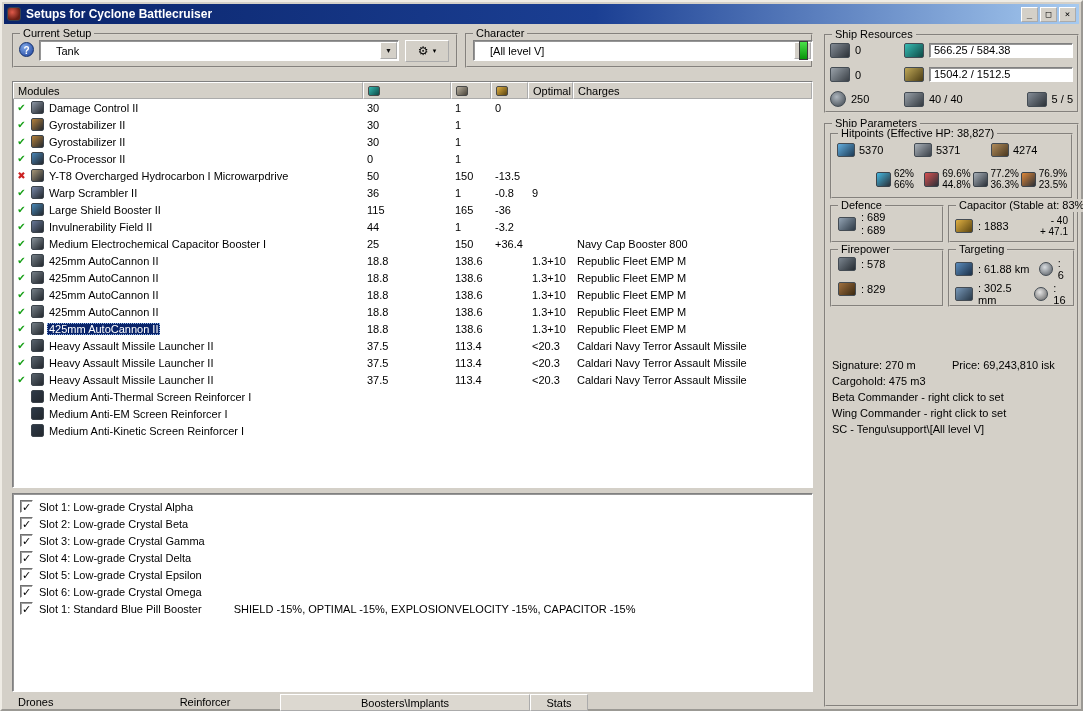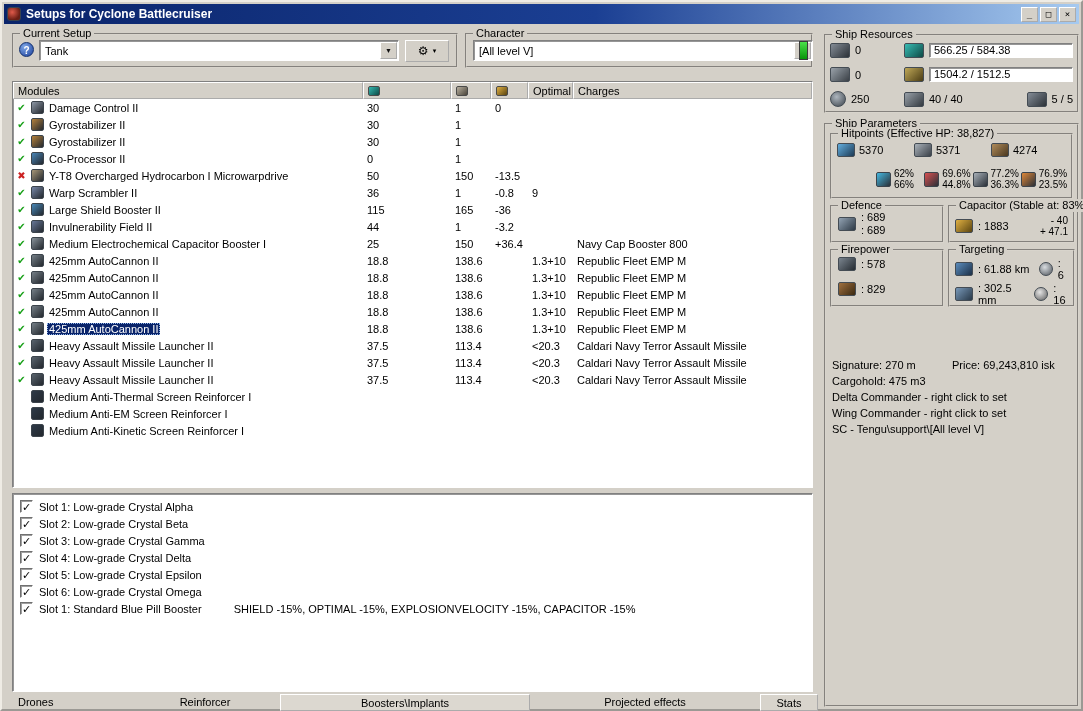--- a/index.html
+++ b/index.html
@@ -38,21 +38,21 @@
     position:absolute; top:-8px; left:6px; background:#d4d0c8;
     padding:0 3px; line-height:13px; white-space:nowrap;
   }
   
   .sunken {
     background:#fff;
     border-top:1px solid #808080; border-left:1px solid #808080;
     border-bottom:1px solid #fff; border-right:1px solid #fff;
     box-shadow:inset 1px 1px 0 rgba(64,64,64,.55);
   }
-  .combo { position:absolute; display:flex; align-items:center; height:21px; padding-left:5px; }
+  .combo { position:absolute; display:flex; align-items:center; height:21px; padding-left:16px; }
   .combo-btn {
     margin-left:auto; width:17px; height:17px; flex:none; margin-right:1px;
     background:#d4d0c8; border:1px outset #fff;
     font-size:7px; line-height:16px; text-align:center; color:#111;
   }
   .help-icon {
     position:absolute; width:15px; height:15px; border-radius:50%;
     background:radial-gradient(circle at 35% 30%,#7fa8e8,#1c3f9a);
     color:#fff; font-weight:bold; font-size:10px; text-align:center; line-height:15px;
     border:1px solid #12306e;
@@ -468,21 +468,20 @@
           <span class="blabel">Slot 1: Standard Blue Pill Booster</span>
           <span class="beffects">SHIELD -15%, OPTIMAL -15%, EXPLOSIONVELOCITY -15%, CAPACITOR -15%</span>
         </div>
       </div>
   </div>
 
   <div class="tabbar" style="left:8px; top:692px; width:808px;">
       <div class="tab" style="width: 120px;">Drones</div>
       <div class="tab" style="width: 150px;">Reinforcer</div>
       <div class="tab tab-active" style="width: 250px;">Boosters\Implants</div>
-      <div class="tab" style="width: 230px;">Projected effects</div>
       <div class="tab tab-boxed" style="width: 58px;">Stats</div>
     </div>
 
   <div class="group" style="left:822px; top:32px; width:255px; height:79px;">
     <span class="glabel">Ship Resources</span>
     <div class="res-grid">
       <div class="res-left">
         <div class="res-row">
           <span class="ricon i-turret"></span>
           <span class="rnum">0</span>
@@ -617,19 +616,19 @@
       </div>
     </div>
 
 
     <div style="position:absolute; left:6px; top:232px; right:4px;">
       <div class="info-line info-pair">
         <span class="first">Signature: 270 m</span>
         <span>Price: 69,243,810 isk</span>
       </div>
       <div class="info-line">Cargohold: 475 m3</div>
-      <div class="info-line">Delta Commander - right click to set</div>
+      <div class="info-line">Beta Commander - right click to set</div>
       <div class="info-line">Wing Commander - right click to set</div>
       <div class="info-line">SC - Tengu\support\[All level V]</div>
     </div>
   </div>
 
 </div>
 
 </body></html>

